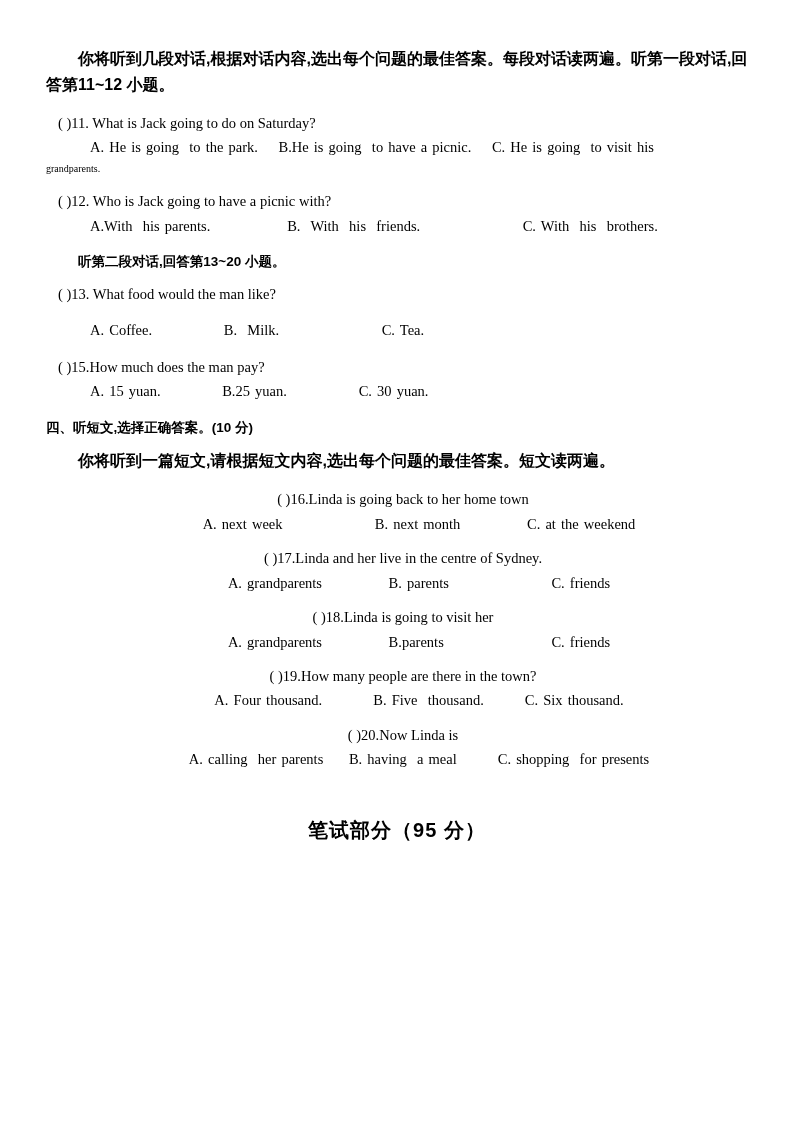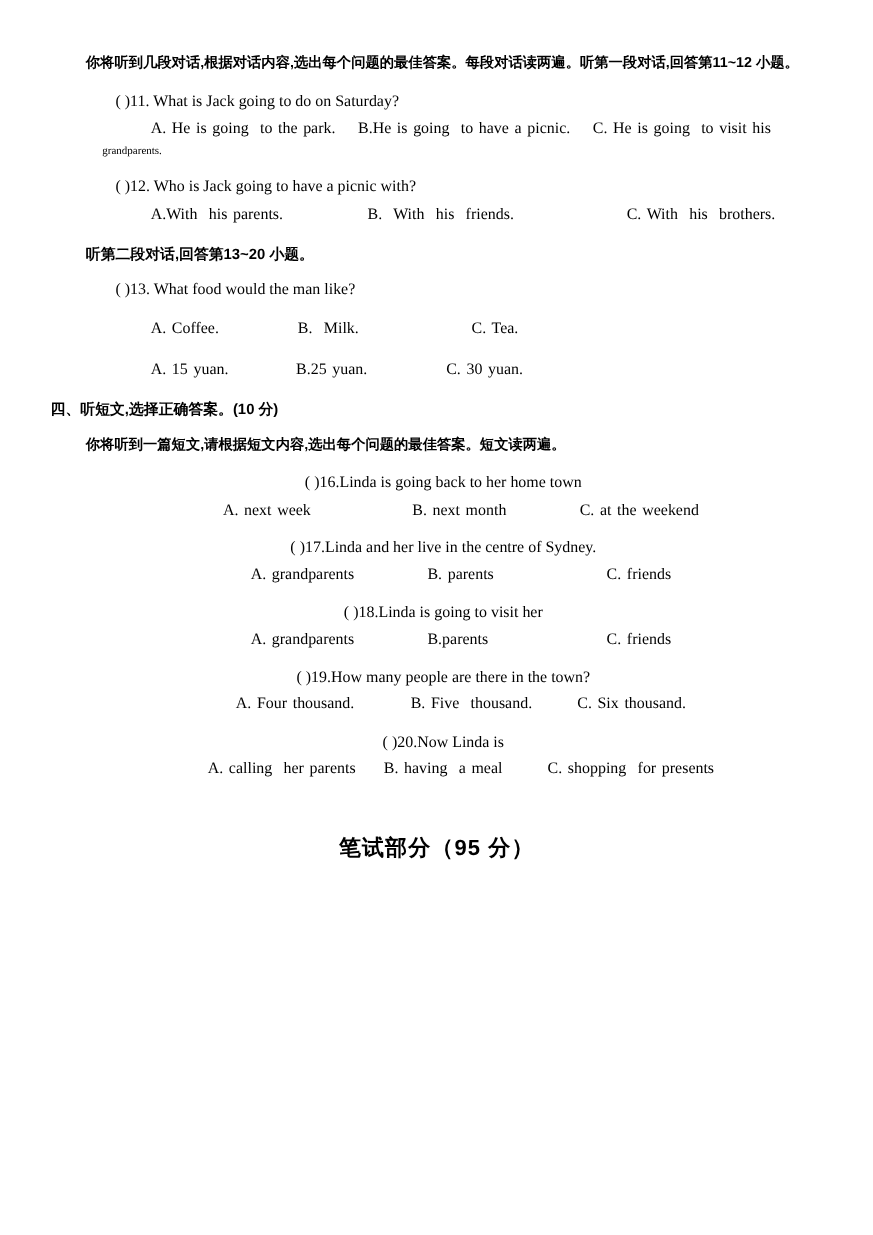--- a/index.html
+++ b/index.html
@@ -17,21 +17,21 @@
   .page {
     width: 794px;
     height: 1123px;
     box-sizing: border-box;
     padding: 40px 46px 40px 46px;
     position: relative;
   }
   .intro {
     font-family: "Liberation Sans", sans-serif;
     font-weight: bold;
-    font-size: 13px;
+    font-size: 16px;
     line-height: 1.62;
     text-indent: 32px;
     margin: 6px 0 14px 0;
   }
   .section-head {
     font-family: "Liberation Sans", sans-serif;
     font-weight: bold;
     font-size: 13.5px;
     line-height: 1.6;
     margin: 14px 0 10px 0;
@@ -55,21 +55,20 @@
   }
   .cont-line {
     font-size: 10px;
     line-height: 1.55;
     margin: 0 0 2px 0;
     padding-left: 0px;
     word-spacing: 1.5px;
   }
   .blk {
     margin-bottom: 14px;
-    margin-left: 47px;
   }
   .blk-tight {
     margin-bottom: 12px;
     text-align: center;
   }
   .footer-title {
     text-align: center;
     font-family: "Liberation Sans", sans-serif;
     font-weight: bold;
     font-size: 20px;
@@ -99,20 +98,21 @@
 
   <div class="blk">
     <p class="q-line">( )13. What food would the man  like?</p>
   </div>
 
   <div class="blk">
     <p class="opt-line">A. Coffee.              B.  Milk.                    C. Tea.</p>
   </div>
 
   <div class="blk">
+    <p class="q-line">( )15.How much does the man  pay?</p>
     <p class="opt-line">A. 15 yuan.            B.25 yuan.              C. 30 yuan.</p>
   </div>
 
   <p class="section-head">四、听短文,选择正确答案。(10 分)</p>
 
   <p class="intro">你将听到一篇短文,请根据短文内容,选出每个问题的最佳答案。短文读两遍。</p>
 
   <div class="blk-tight">
     <p class="q-line">( )16.Linda  is going  back to her home  town</p>
     <p class="opt-line">A. next week                  B. next month             C. at the weekend</p>

